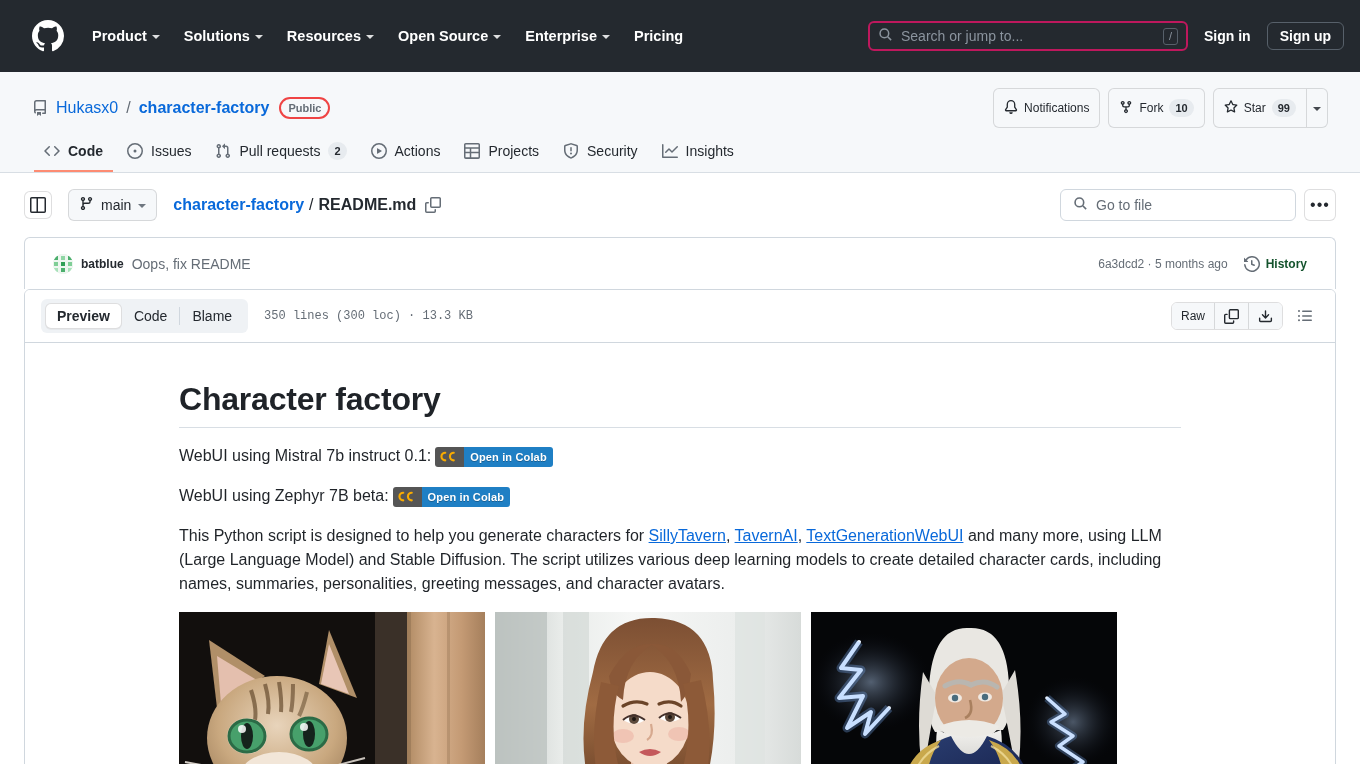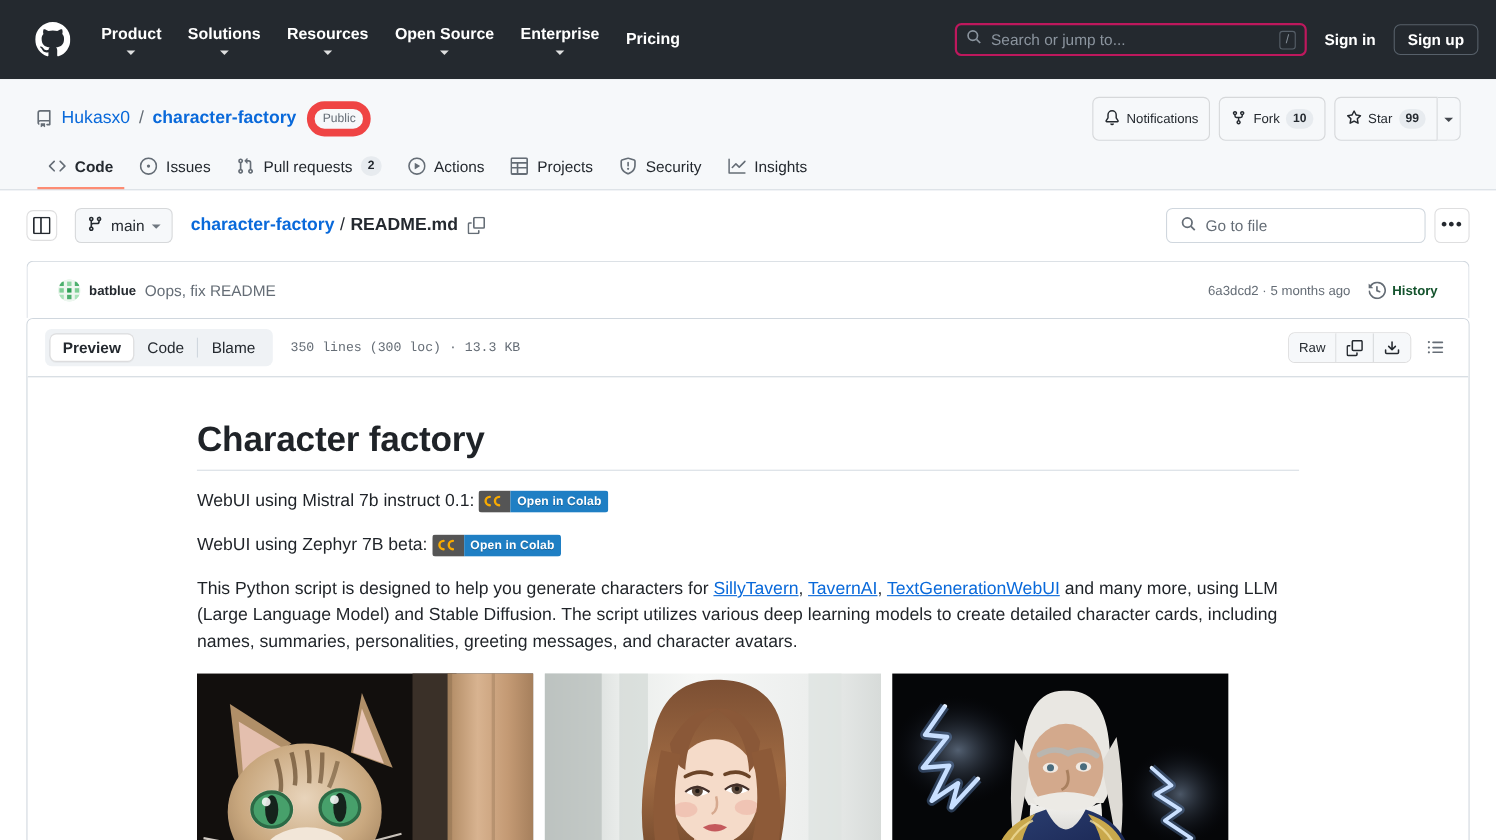--- a/index.html
+++ b/index.html
@@ -25,21 +25,20 @@
   .gh-logo svg { display: block; }
   .gh-nav { display: flex; align-items: center; gap: 0; }
   .gh-nav-item {
     display: flex; align-items: center; gap: 5px;
     color: #ffffff;
     font-size: 14.5px;
     font-weight: 600;
     padding: 8px 12px;
     cursor: pointer;
     white-space: nowrap;
-    flex-direction: column;
   }
   .caret-down {
     width: 0; height: 0;
     border-left: 4px solid transparent;
     border-right: 4px solid transparent;
     border-top: 4px solid currentColor;
     opacity: .85;
     display: inline-block;
     margin-top: 2px;
   }
@@ -96,27 +95,27 @@
   .repo-title {
     display: flex; align-items: center; gap: 8px;
     font-size: 16px;
   }
   .repo-icon { color: #656d76; display: flex; align-items: center; }
   .owner-link { color: #0969da; text-decoration: none; cursor: pointer; font-weight: 400; }
   .slash-sep { color: #656d76; font-weight: 400; }
   .repo-name { color: #0969da; font-weight: 600; cursor: pointer; text-decoration: none; }
   .visibility {
     margin-left: 2px;
-    border: 7px solid #ef4444;
+    border: 2px solid #ef4444;
     border-radius: 2em;
     color: #656d76;
     font-size: 11px;
     line-height: 18px;
     padding: 0 7px;
-    font-weight: 400;
+    font-weight: 700;
   }
   .repo-actions { margin-left: auto; display: flex; align-items: center; gap: 8px; }
   .btn {
     display: inline-flex; align-items: center; gap: 6px;
     border: 1px solid rgba(31,35,40,0.15);
     border-radius: 6px;
     background: #f6f8fa;
     color: #24292f;
     font-size: 12px;
     font-weight: 500;

